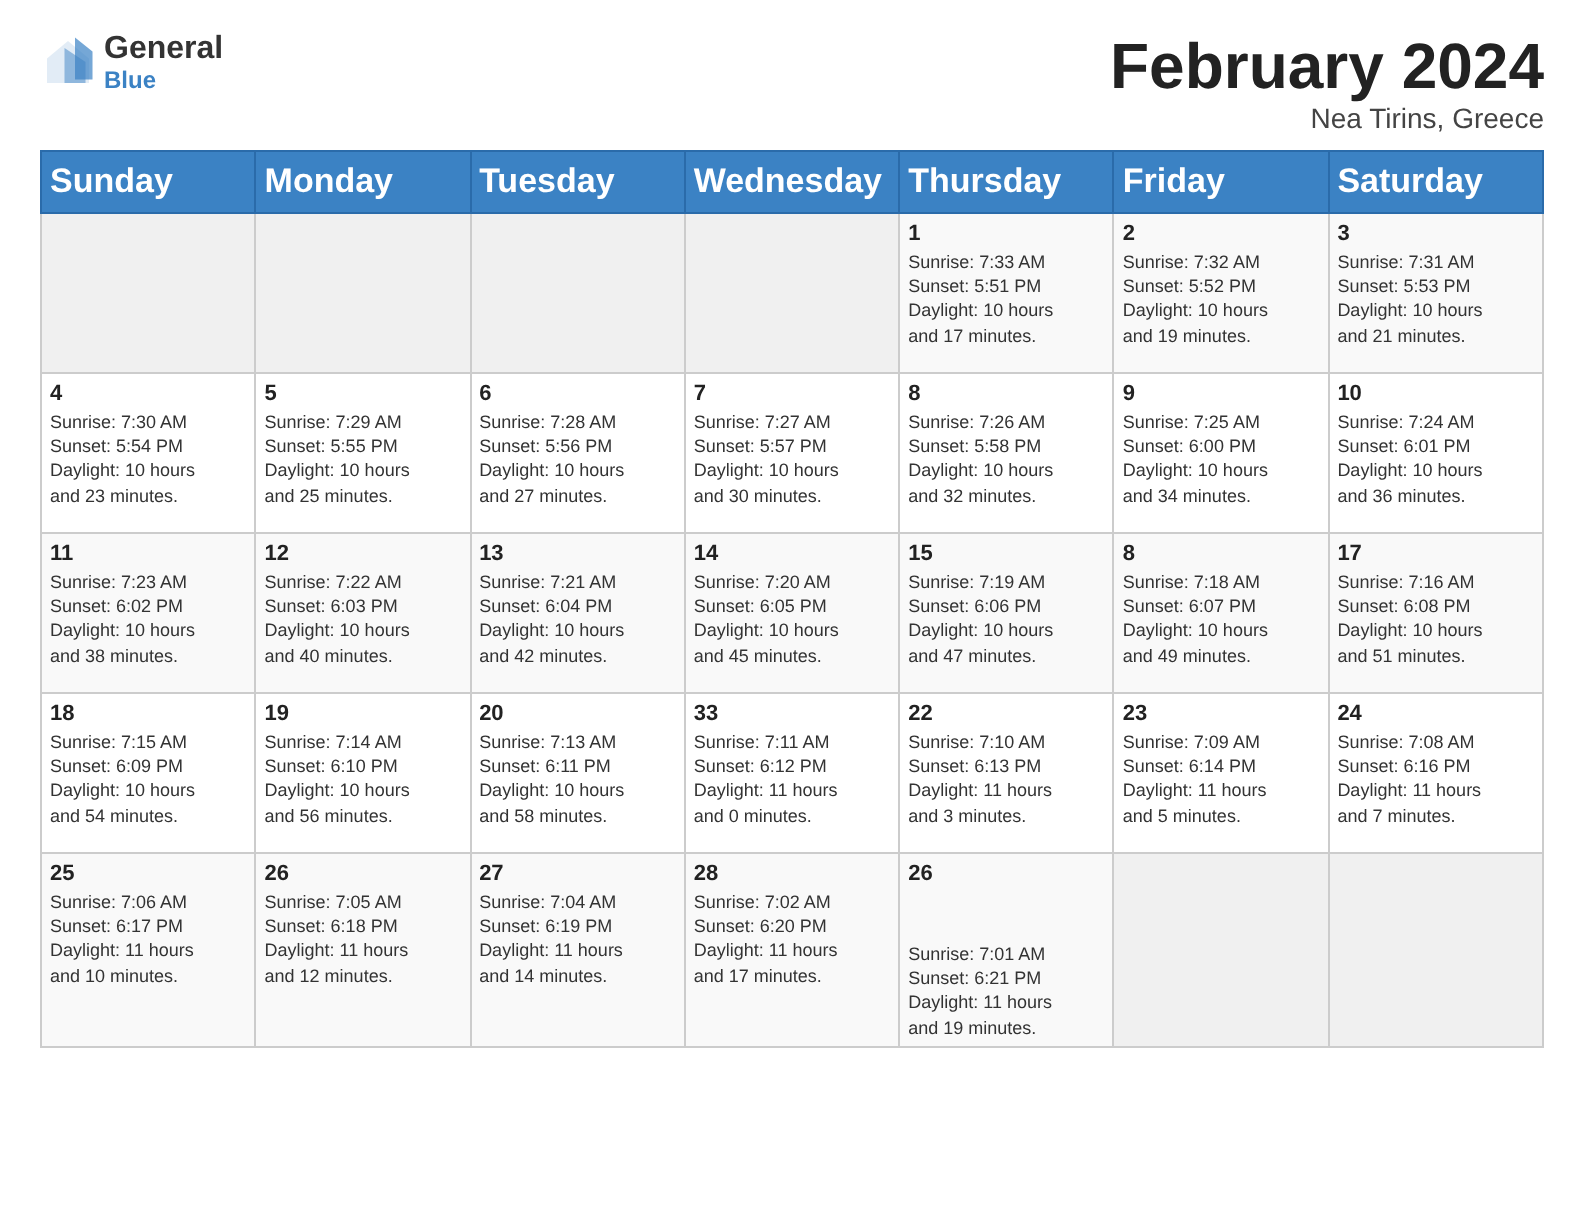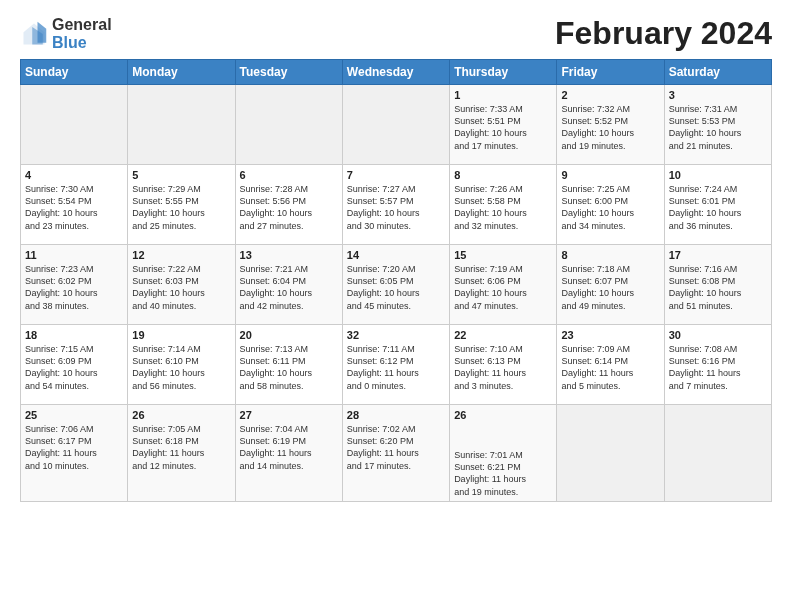--- a/index.html
+++ b/index.html
@@ -30,21 +30,21 @@
       display: flex;
       flex-direction: column;
       line-height: 1.1;
     }
     .logo-general {
       font-size: 16px;
       font-weight: bold;
       color: #333;
     }
     .logo-blue {
-      font-size: 16px;
+      font-size: 12px;
       font-weight: bold;
       color: #3b82c4;
     }
     .logo-icon {
       width: 28px;
       height: 28px;
     }
     .title-block {
       text-align: right;
     }
@@ -59,21 +59,21 @@
       color: #444;
     }
     table {
       width: 100%;
       border-collapse: collapse;
       table-layout: fixed;
     }
     thead tr th {
       background-color: #3b82c4;
       color: #fff;
-      font-size: 12px;
+      font-size: 17px;
       font-weight: bold;
       padding: 5px 4px;
       text-align: left;
       border: 1px solid #2a6baa;
     }
     tbody tr td {
       border: 1px solid #ccc;
       vertical-align: top;
       padding: 4px 4px 3px 4px;
       font-size: 9.5px;
@@ -114,20 +114,21 @@
         <polygon points="20,2 30,10 30,26 20,26 20,2" fill="#3b82c4" opacity="0.7"></polygon>
         <polygon points="14,8 26,16 26,28 14,28 14,8" fill="#3b82c4" opacity="0.5"></polygon>
       </svg>
       <div class="logo-text">
         <span class="logo-general">General</span>
         <span class="logo-blue">Blue</span>
       </div>
     </div>
     <div class="title-block">
       <div class="month-title">February 2024</div>
+      <div class="location">Nea Tirins, Greece</div>
     </div>
   </div>
 
   <table>
     <thead>
       <tr>
         <th>Sunday</th>
         <th>Monday</th>
         <th>Tuesday</th>
         <th>Wednesday</th>
@@ -282,42 +283,42 @@
 and 56 minutes.</div>
           </td>
           <td>
             <span class="day-num">20</span>
             <div class="cell-content" style="white-space: pre-line;">Sunrise: 7:13 AM
 Sunset: 6:11 PM
 Daylight: 10 hours
 and 58 minutes.</div>
           </td>
           <td>
-            <span class="day-num">32</span>
+            <span class="day-num">33</span>
             <div class="cell-content" style="white-space: pre-line;">Sunrise: 7:11 AM
 Sunset: 6:12 PM
 Daylight: 11 hours
 and 0 minutes.</div>
           </td>
           <td>
             <span class="day-num">22</span>
             <div class="cell-content" style="white-space: pre-line;">Sunrise: 7:10 AM
 Sunset: 6:13 PM
 Daylight: 11 hours
 and 3 minutes.</div>
           </td>
           <td>
             <span class="day-num">23</span>
             <div class="cell-content" style="white-space: pre-line;">Sunrise: 7:09 AM
 Sunset: 6:14 PM
 Daylight: 11 hours
 and 5 minutes.</div>
           </td>
           <td>
-            <span class="day-num">30</span>
+            <span class="day-num">24</span>
             <div class="cell-content" style="white-space: pre-line;">Sunrise: 7:08 AM
 Sunset: 6:16 PM
 Daylight: 11 hours
 and 7 minutes.</div>
           </td>
         </tr>
         <tr>
           <td>
             <span class="day-num">25</span>
             <div class="cell-content" style="white-space: pre-line;">Sunrise: 7:06 AM

